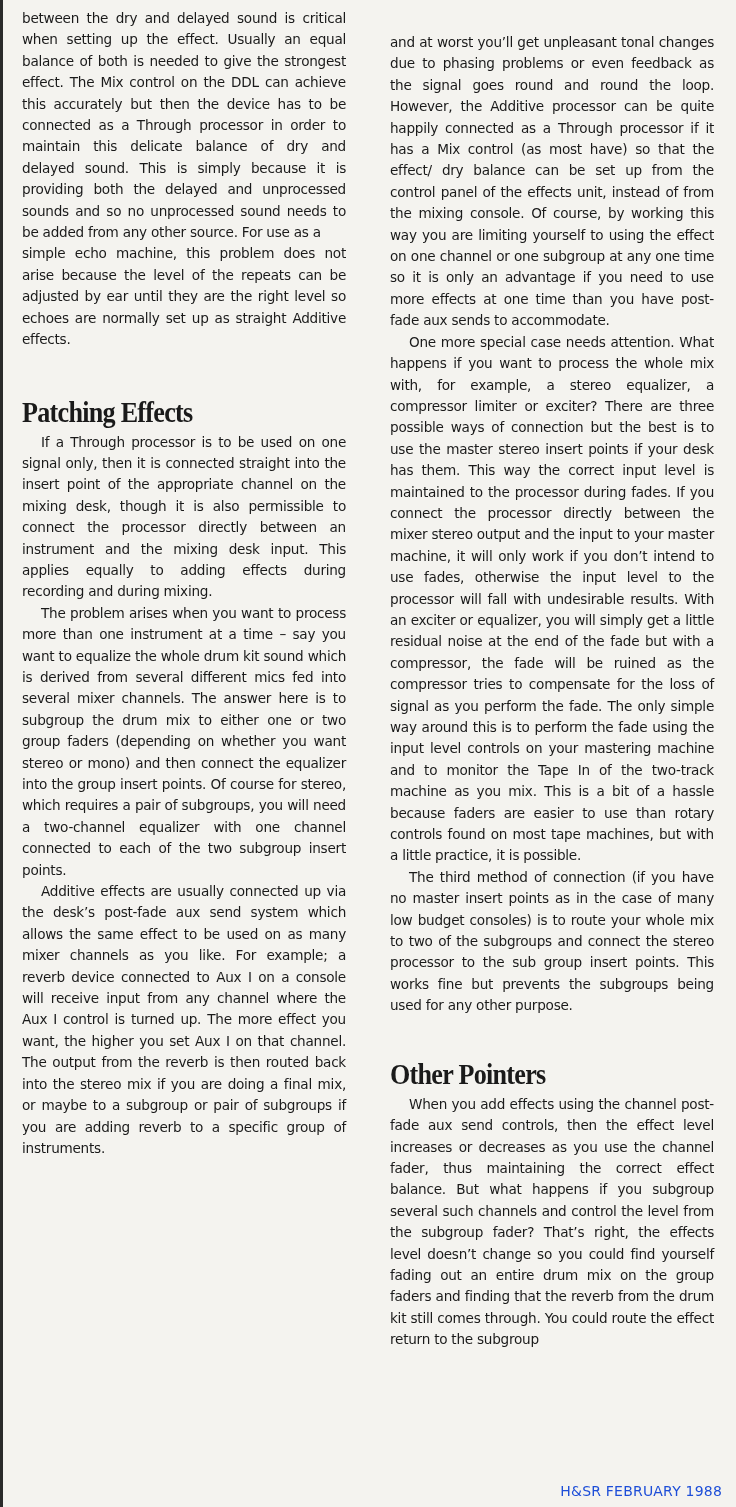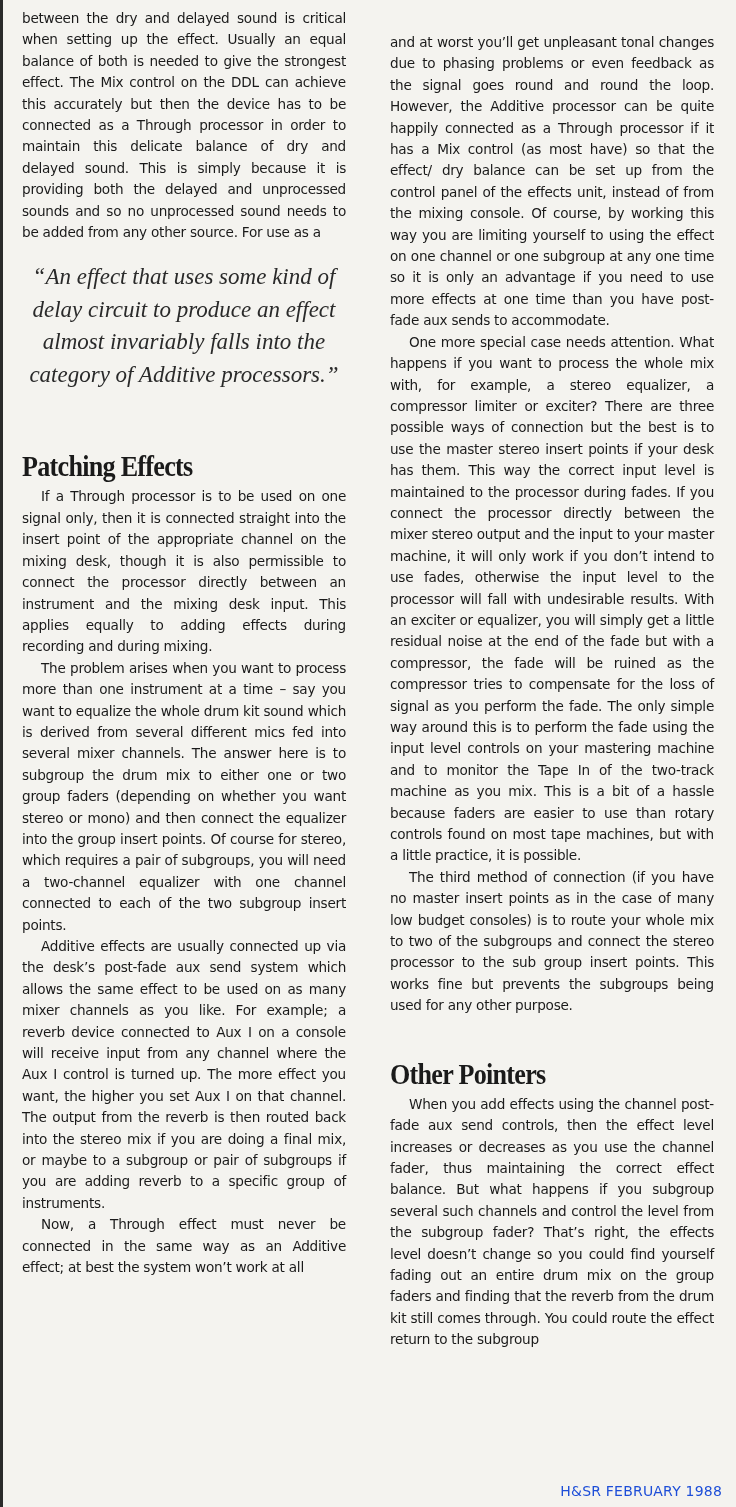--- a/index.html
+++ b/index.html
@@ -56,27 +56,26 @@
     color: #1d4ed8;
   }
 </style>
 </head>
 <body>
 
 <div class="left-rule"></div>
 
 <div class="col col-left">
   <p>between the dry and delayed sound is critical when setting up the effect. Usually an equal balance of both is needed to give the strongest effect. The Mix control on the DDL can achieve this accurately but then the device has to be connected as a Through processor in order to maintain this delicate balance of dry and delayed sound. This is simply because it is providing both the delayed and unprocessed sounds and so no unprocessed sound needs to be added from any other source. For use as a</p>
-  <div class="pull-quote">“An effect that uses some kind of delay circuit to produce an effect almost invariably falls into the category of Additive processors.”</div>
+  <p>simple echo machine, this problem does not arise because the level of the repeats can be adjusted by ear until they are the right level so echoes are normally set up as straight Additive effects.</p>
   <div class="gap-before-heading-left"></div>
   <h2 class="heading">Patching Effects</h2>
   <p class="indent">If a Through processor is to be used on one signal only, then it is connected straight into the insert point of the appropriate channel on the mixing desk, though it is also permissible to connect the processor directly between an instrument and the mixing desk input. This applies equally to adding effects during recording and during mixing.</p>
   <p class="indent">The problem arises when you want to process more than one instrument at a time – say you want to equalize the whole drum kit sound which is derived from several different mics fed into several mixer channels. The answer here is to subgroup the drum mix to either one or two group faders (depending on whether you want stereo or mono) and then connect the equalizer into the group insert points. Of course for stereo, which requires a pair of subgroups, you will need a two-channel equalizer with one channel connected to each of the two subgroup insert points.</p>
   <p class="indent">Additive effects are usually connected up via the desk’s post-fade aux send system which allows the same effect to be used on as many mixer channels as you like. For example; a reverb device connected to Aux I on a console will receive input from any channel where the Aux I control is turned up. The more effect you want, the higher you set Aux I on that channel. The output from the reverb is then routed back into the stereo mix if you are doing a final mix, or maybe to a subgroup or pair of subgroups if you are adding reverb to a specific group of instruments.</p>
-  <p class="indent">Now, a Through effect must never be connected in the same way as an Additive effect; at best the system won’t work at all</p>
 </div>
 
 <div class="col col-right">
   <p>and at worst you’ll get unpleasant tonal changes due to phasing problems or even feedback as the signal goes round and round the loop. However, the Additive processor can be quite happily connected as a Through processor if it has a Mix control (as most have) so that the effect/ dry balance can be set up from the control panel of the effects unit, instead of from the mixing console. Of course, by working this way you are limiting yourself to using the effect on one channel or one subgroup at any one time so it is only an advantage if you need to use more effects at one time than you have post-fade aux sends to accommodate.</p>
   <p class="indent">One more special case needs attention. What happens if you want to process the whole mix with, for example, a stereo equalizer, a compressor limiter or exciter? There are three possible ways of connection but the best is to use the master stereo insert points if your desk has them. This way the correct input level is maintained to the processor during fades. If you connect the processor directly between the mixer stereo output and the input to your master machine, it will only work if you don’t intend to use fades, otherwise the input level to the processor will fall with undesirable results. With an exciter or equalizer, you will simply get a little residual noise at the end of the fade but with a compressor, the fade will be ruined as the compressor tries to compensate for the loss of signal as you perform the fade. The only simple way around this is to perform the fade using the input level controls on your mastering machine and to monitor the Tape In of the two-track machine as you mix. This is a bit of a hassle because faders are easier to use than rotary controls found on most tape machines, but with a little practice, it is possible.</p>
   <p class="indent">The third method of connection (if you have no master insert points as in the case of many low budget consoles) is to route your whole mix to two of the subgroups and connect the stereo processor to the sub group insert points. This works fine but prevents the subgroups being used for any other purpose.</p>
   <div class="gap-before-heading-right"></div>
   <h2 class="heading">Other Pointers</h2>
   <p class="indent">When you add effects using the channel post-fade aux send controls, then the effect level increases or decreases as you use the channel fader, thus maintaining the correct effect balance. But what happens if you subgroup several such channels and control the level from the subgroup fader? That’s right, the effects level doesn’t change so you could find yourself fading out an entire drum mix on the group faders and finding that the reverb from the drum kit still comes through. You could route the effect return to the subgroup</p>
 </div>

